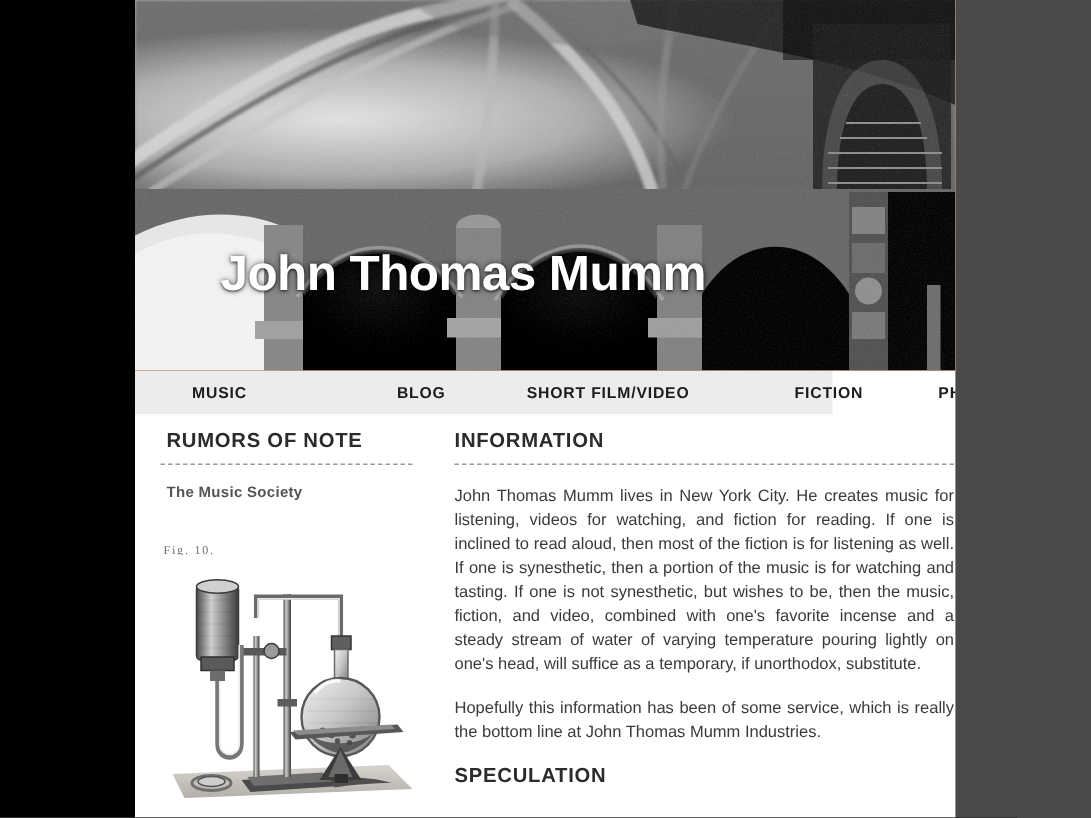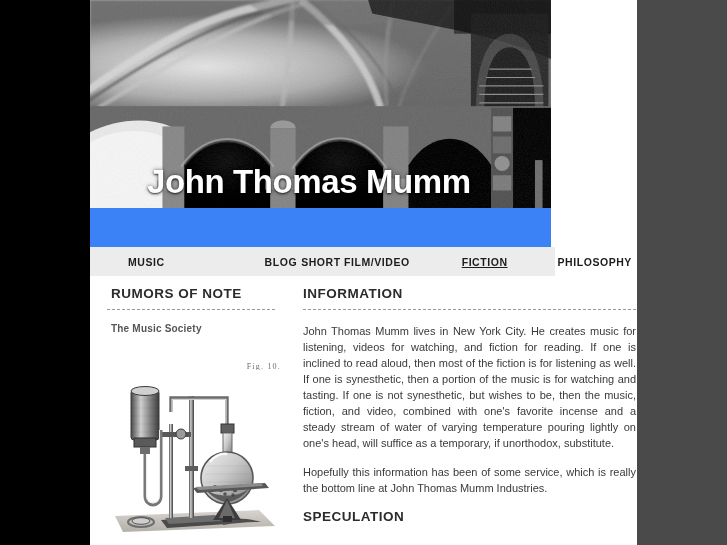--- a/index.html
+++ b/index.html
@@ -34,24 +34,24 @@
     top: 0;
     width: 547px;
     height: 545px;
     background: #ffffff;
     overflow: hidden;
   }
 
   
   #banner {
     position: relative;
-    width: 461px;
+    width: 547px;
     height: 247px;
     overflow: hidden;
-    background: #3b82f6;
+    background: #c2410c;
     text-decoration: underline;
   }
   #banner-photo {
     position: absolute;
     inset: 0;
     filter: grayscale(100%) contrast(115%);
   }
   #banner-title {
     position: absolute;
     left: 57px;
@@ -81,22 +81,22 @@
     font-size: 10.5px;
     font-weight: bold;
     letter-spacing: .55px;
     text-decoration: none;
     white-space: nowrap;
     cursor: pointer;
     padding: 4px 2px;
   }
   .nav-item:nth-child(1) { margin-left: 36px; }
   .nav-item:nth-child(2) { margin-left: 96px; }
-  .nav-item:nth-child(3) { }
-  .nav-item:nth-child(4) { margin-left: 48px; text-decoration: underline; }
+  .nav-item:nth-child(3) { margin-left: 50px; }
+  .nav-item:nth-child(4) { margin-left: 66px; }
   .nav-item:nth-child(5) { margin-left: 46px; }
 
   
   #content {
     display: flex;
     padding: 9px 0 0 0;
     box-sizing: border-box;
   }
   #col-left {
     width: 182px;
@@ -148,21 +148,21 @@
     width: 172px;
     height: 176px;
     position: relative;
     overflow: hidden;
   }
   #fig-caption {
     position: absolute;
     top: 2px;
     left: 0;
     width: 172px;
-    text-align: right;
+    text-align: left;
     font-family: "Liberation Serif", serif;
     font-size: 8px;
     letter-spacing: 1.2px;
     color: #6e6e6e;
   }
   #fig-svg { position: absolute; top: 10px; left: 0; }
 </style>
 </head>
 <body>
 

